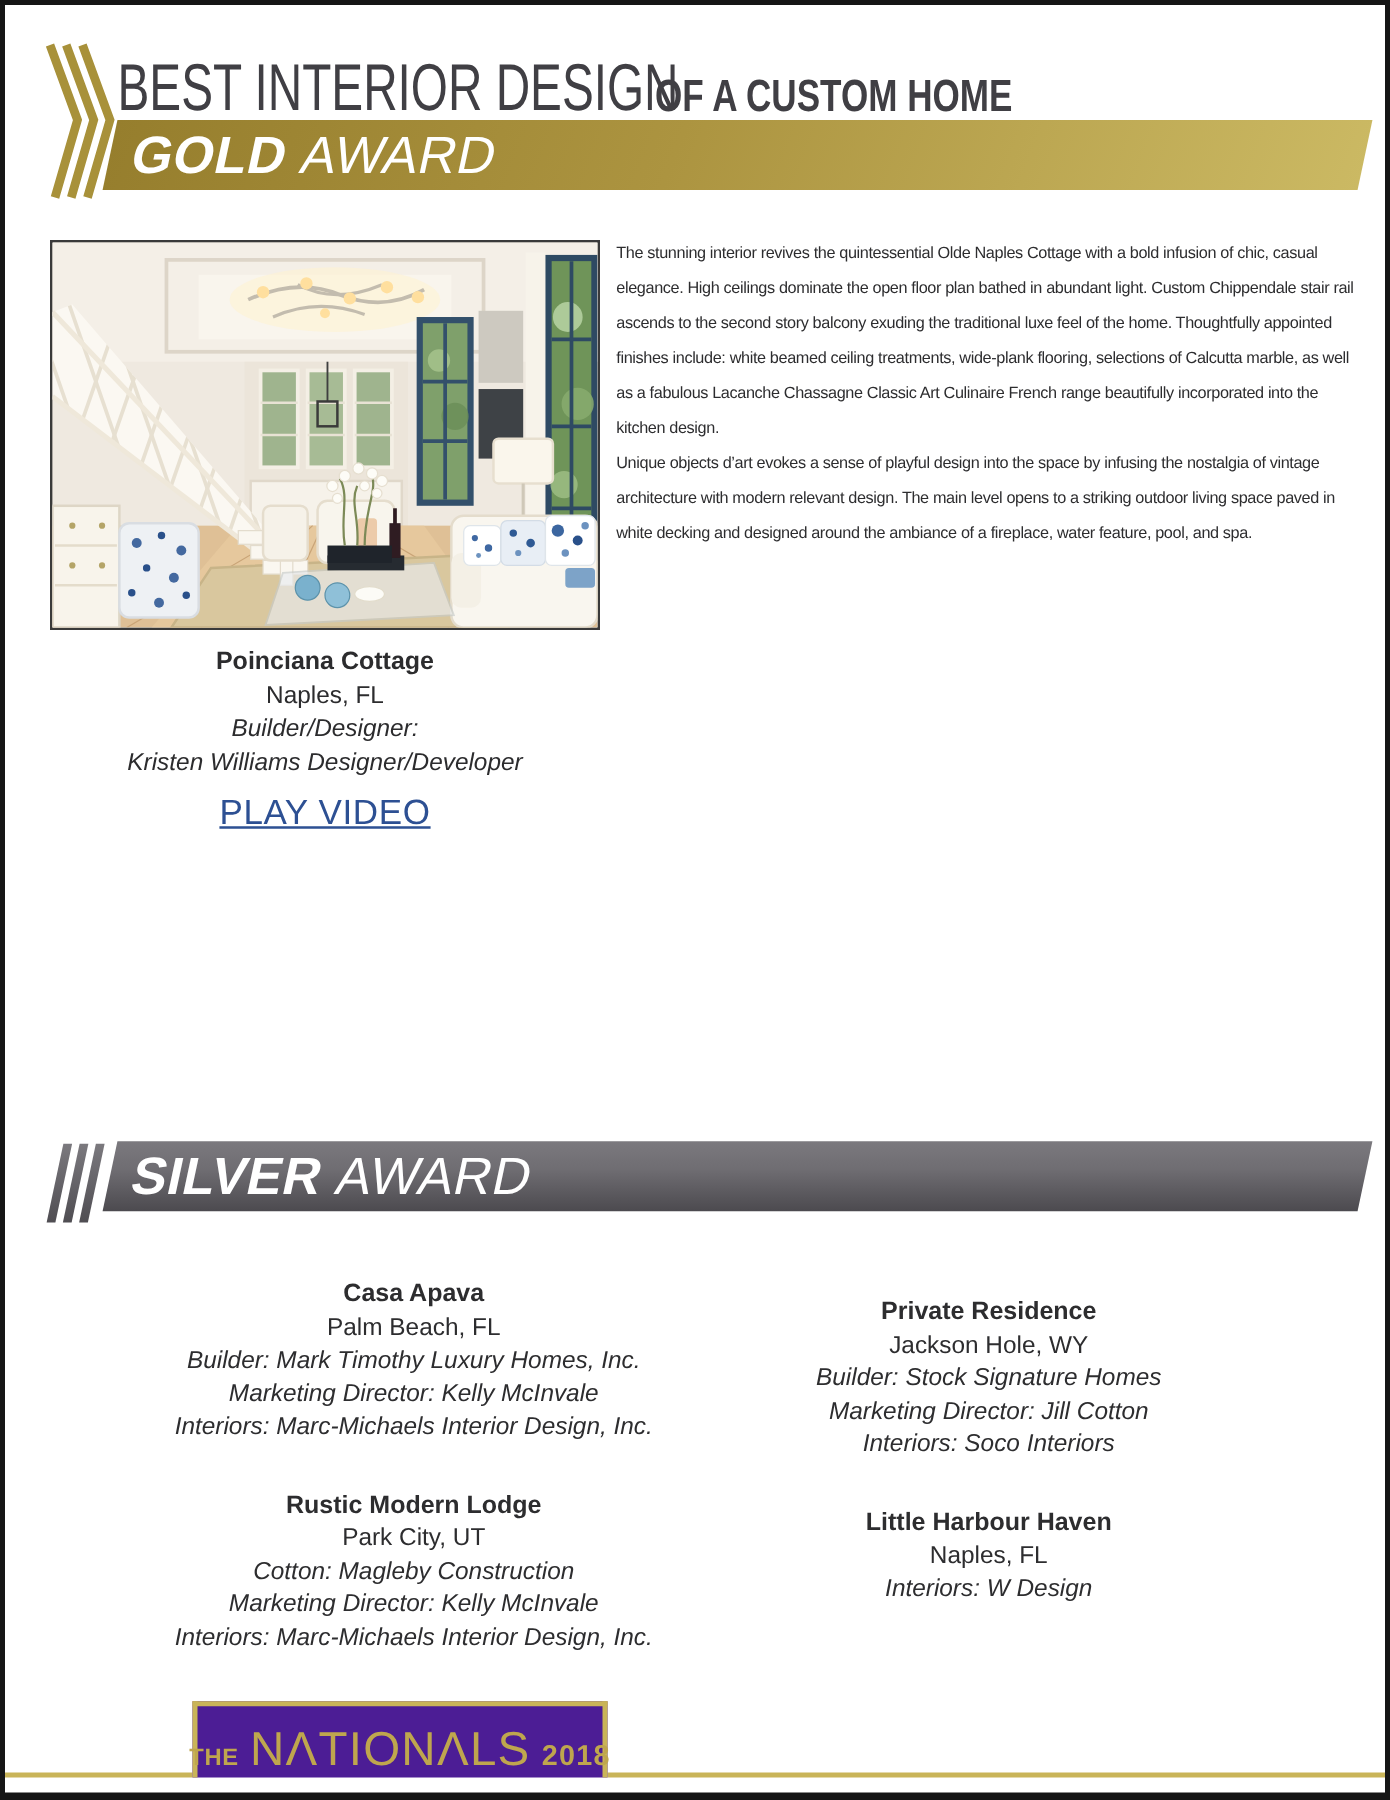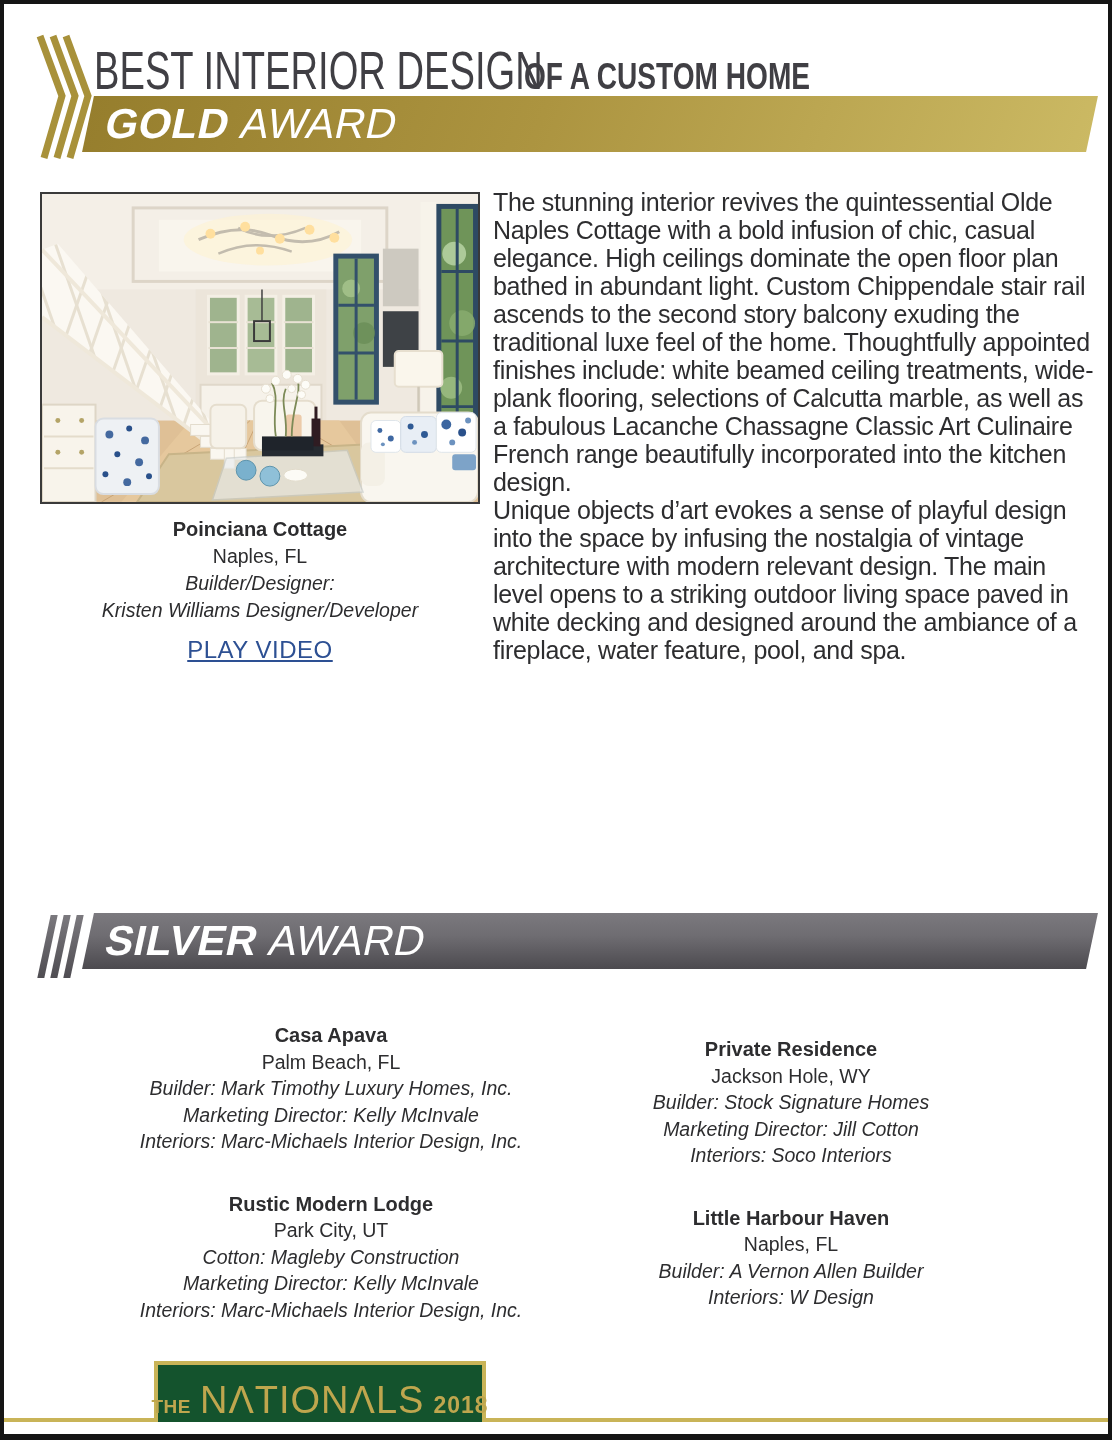--- a/index.html
+++ b/index.html
@@ -37,40 +37,40 @@
   .photo {
     position:absolute; left:36px; top:188px; width:440px; height:312px;
     border:2px solid #3a3a3a; background:#efe9e0;
   }
   .photo svg { display:block; width:436px; height:308px; }
   .caption { position:absolute; left:36px; top:512px; width:440px; text-align:center;
              font-size:19.5px; line-height:27px; color:#2c2c2e; }
   .caption .c-name { font-weight:700; font-size:20px; }
   .caption .c-italic { font-style:italic; }
   .play-link { display:inline-block; margin-top:12px; color:#2d5093; font-weight:500;
-               font-size:24px; text-decoration:underline; letter-spacing:0.5px; cursor:pointer; }
+               font-size:28px; text-decoration:underline; letter-spacing:0.5px; cursor:pointer; }
   .desc { position:absolute; left:489px; top:184px; width:601px; }
-  .desc p { font-size:25px; line-height:28px; letter-spacing:-0.3px; color:#2d2d2f; }
+  .desc p { font-size:13px; line-height:28px; letter-spacing:-0.3px; color:#2d2d2f; }
   .desc p + p { }
   
   .col { position:absolute; width:454px; text-align:center; font-size:19.5px; line-height:26.5px; }
   .col-left { left:100px; top:1018px; }
   .col-right { left:560px; top:1032px; }
   .entry + .entry { margin-top:36px; }
   .e-name { font-weight:700; font-size:20px; }
   .e-line { font-style:italic; }
   
   .page-num { position:absolute; left:58px; top:1464px; font-size:22px; font-weight:700;
               color:#a8a8a8; letter-spacing:1px; }
   .rule { position:absolute; top:1414px; height:4px; background:#c9b458; }
   .rule-left { left:0; width:150px; }
   .rule-right { left:482px; width:622px; }
   .logo-box {
     position:absolute; left:150px; top:1357px; width:332px; height:61px;
-    border:4px solid #c9b458; border-bottom:none; background:#14532d;
+    border:4px solid #c9b458; border-bottom:none; background:#4c1d95;
     display:flex; align-items:baseline; justify-content:center; gap:9px;
     padding-top:14px; color:#bfa64e; white-space:nowrap;
   }
   .logo-the { font-size:19px; font-weight:700; letter-spacing:0.5px; }
   .logo-name { font-size:38px; font-weight:400; letter-spacing:1px; }
   .logo-year { font-size:23px; font-weight:700; letter-spacing:1px; }
 </style>
 </head>
 <body>
 
@@ -311,21 +311,20 @@
     <div class="entry">
       <div class="e-name">Private Residence</div>
       <div class="e-loc">Jackson Hole, WY</div>
       <div class="e-line">Builder: Stock Signature Homes</div>
       <div class="e-line">Marketing Director: Jill Cotton</div>
       <div class="e-line">Interiors: Soco Interiors</div>
     </div>
     <div class="entry">
       <div class="e-name">Little Harbour Haven</div>
       <div class="e-loc">Naples, FL</div>
-      <div class="e-line">Builder: A Vernon Allen Builder</div>
       <div class="e-line">Interiors: W Design</div>
     </div>
   </div>
 
   <div class="page-num">64</div>
   <div class="rule rule-left"></div>
   <div class="rule rule-right"></div>
   <div class="logo-box">
     <span class="logo-the">THE</span>
     <span class="logo-name">NΛTIONΛLS</span>

